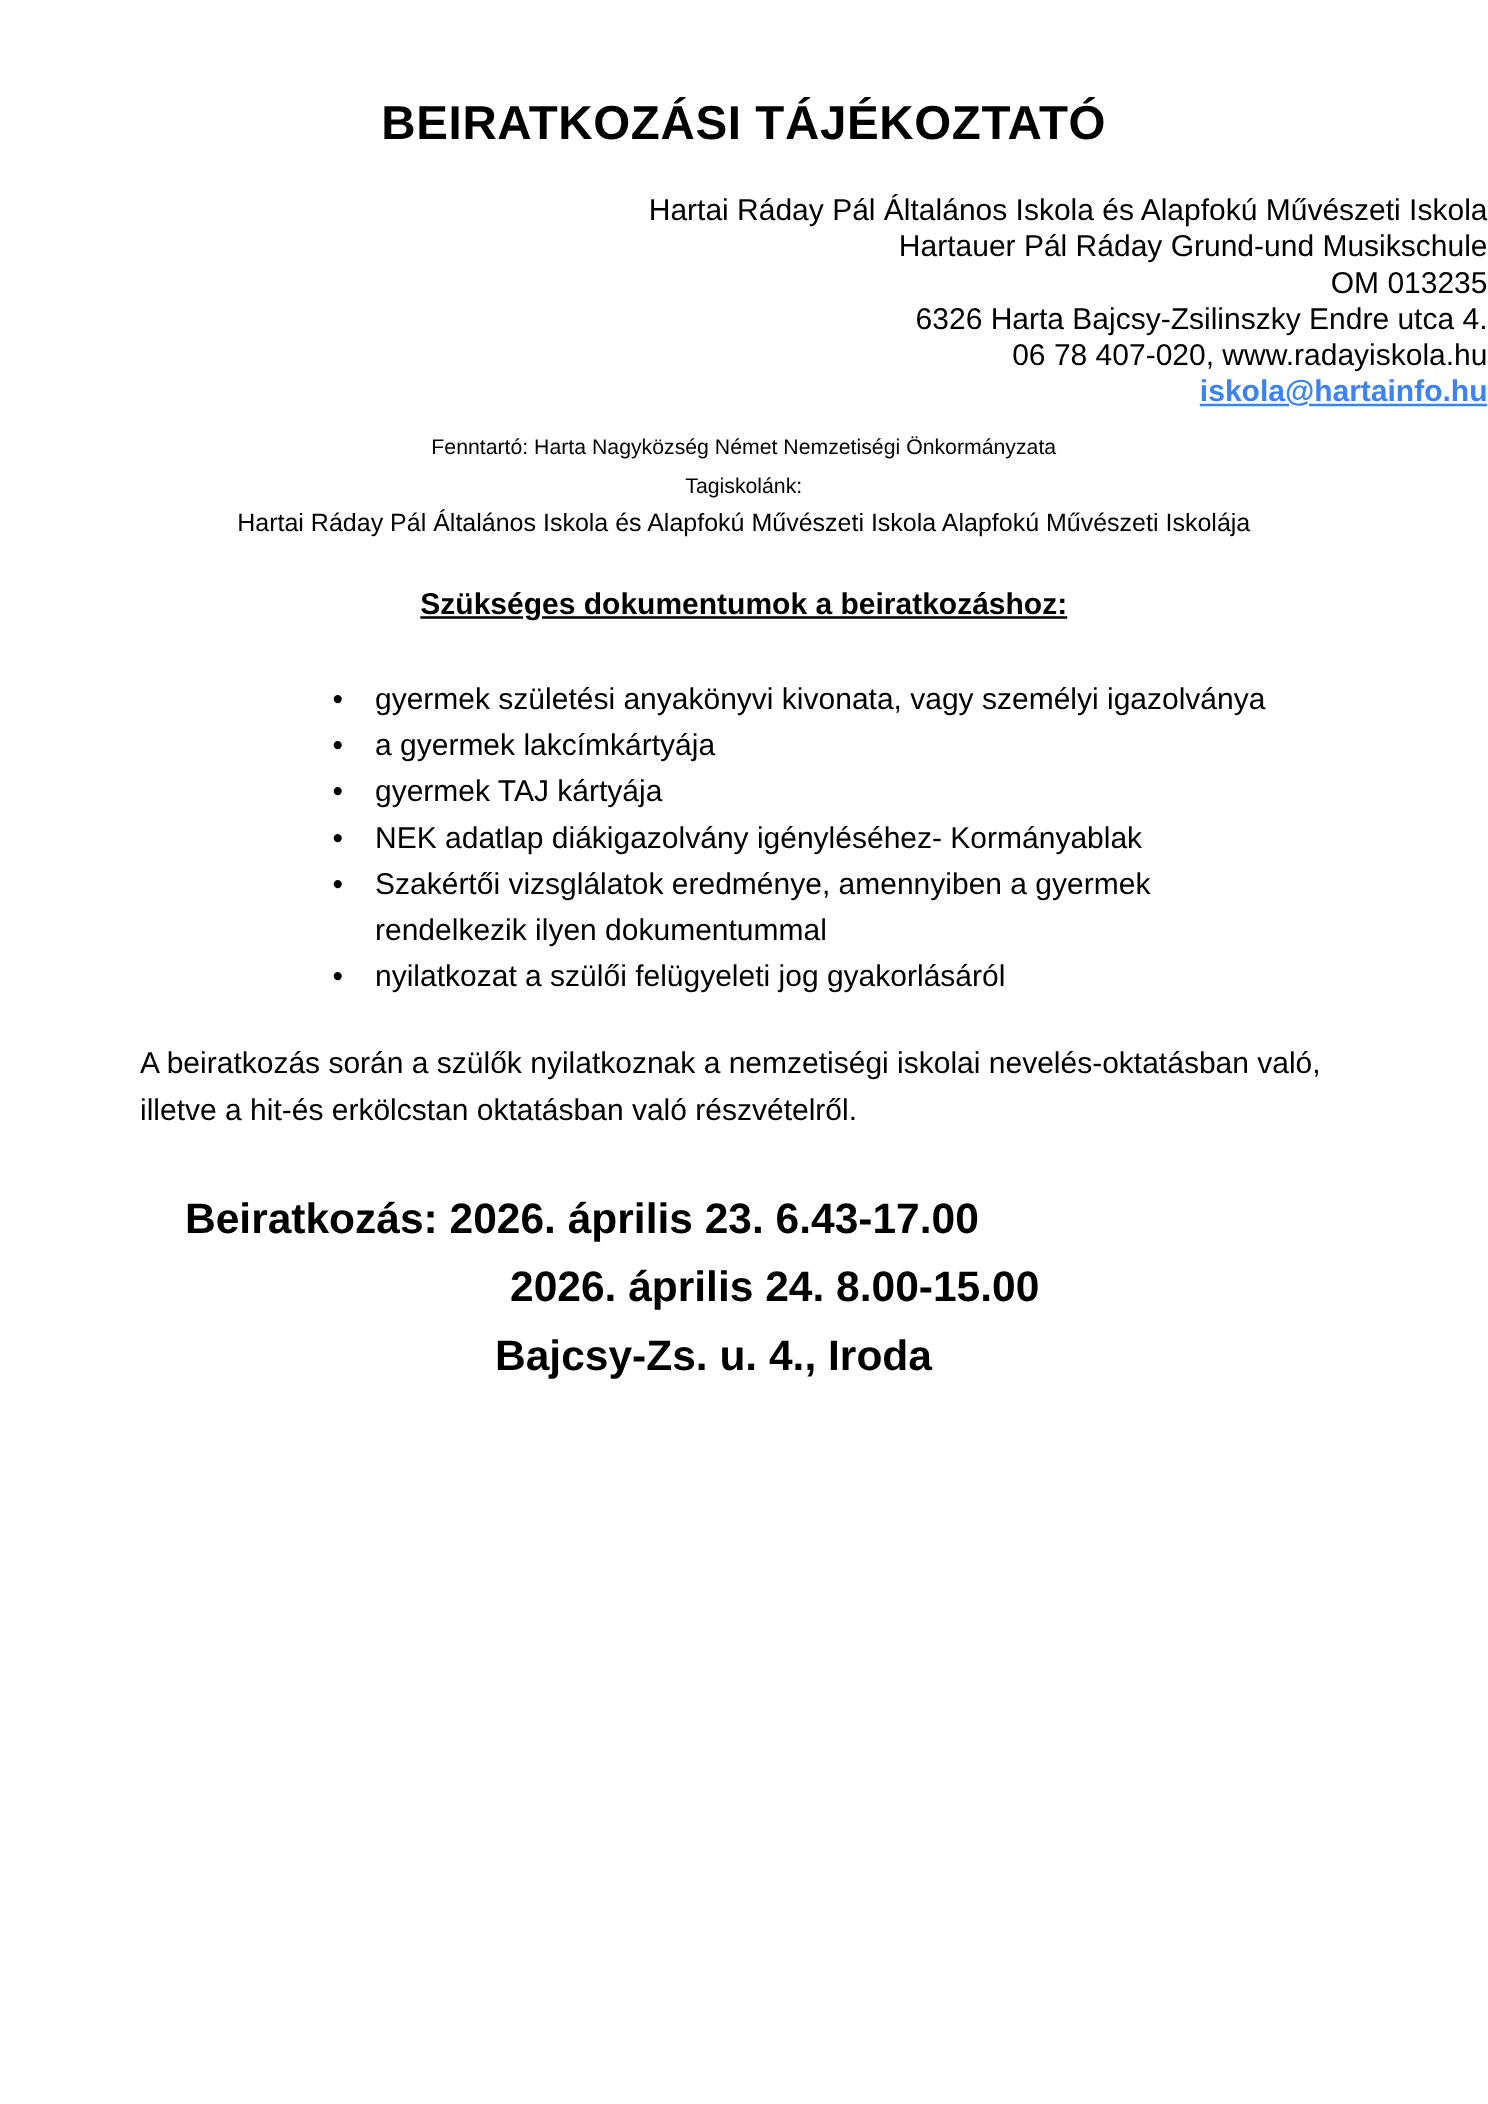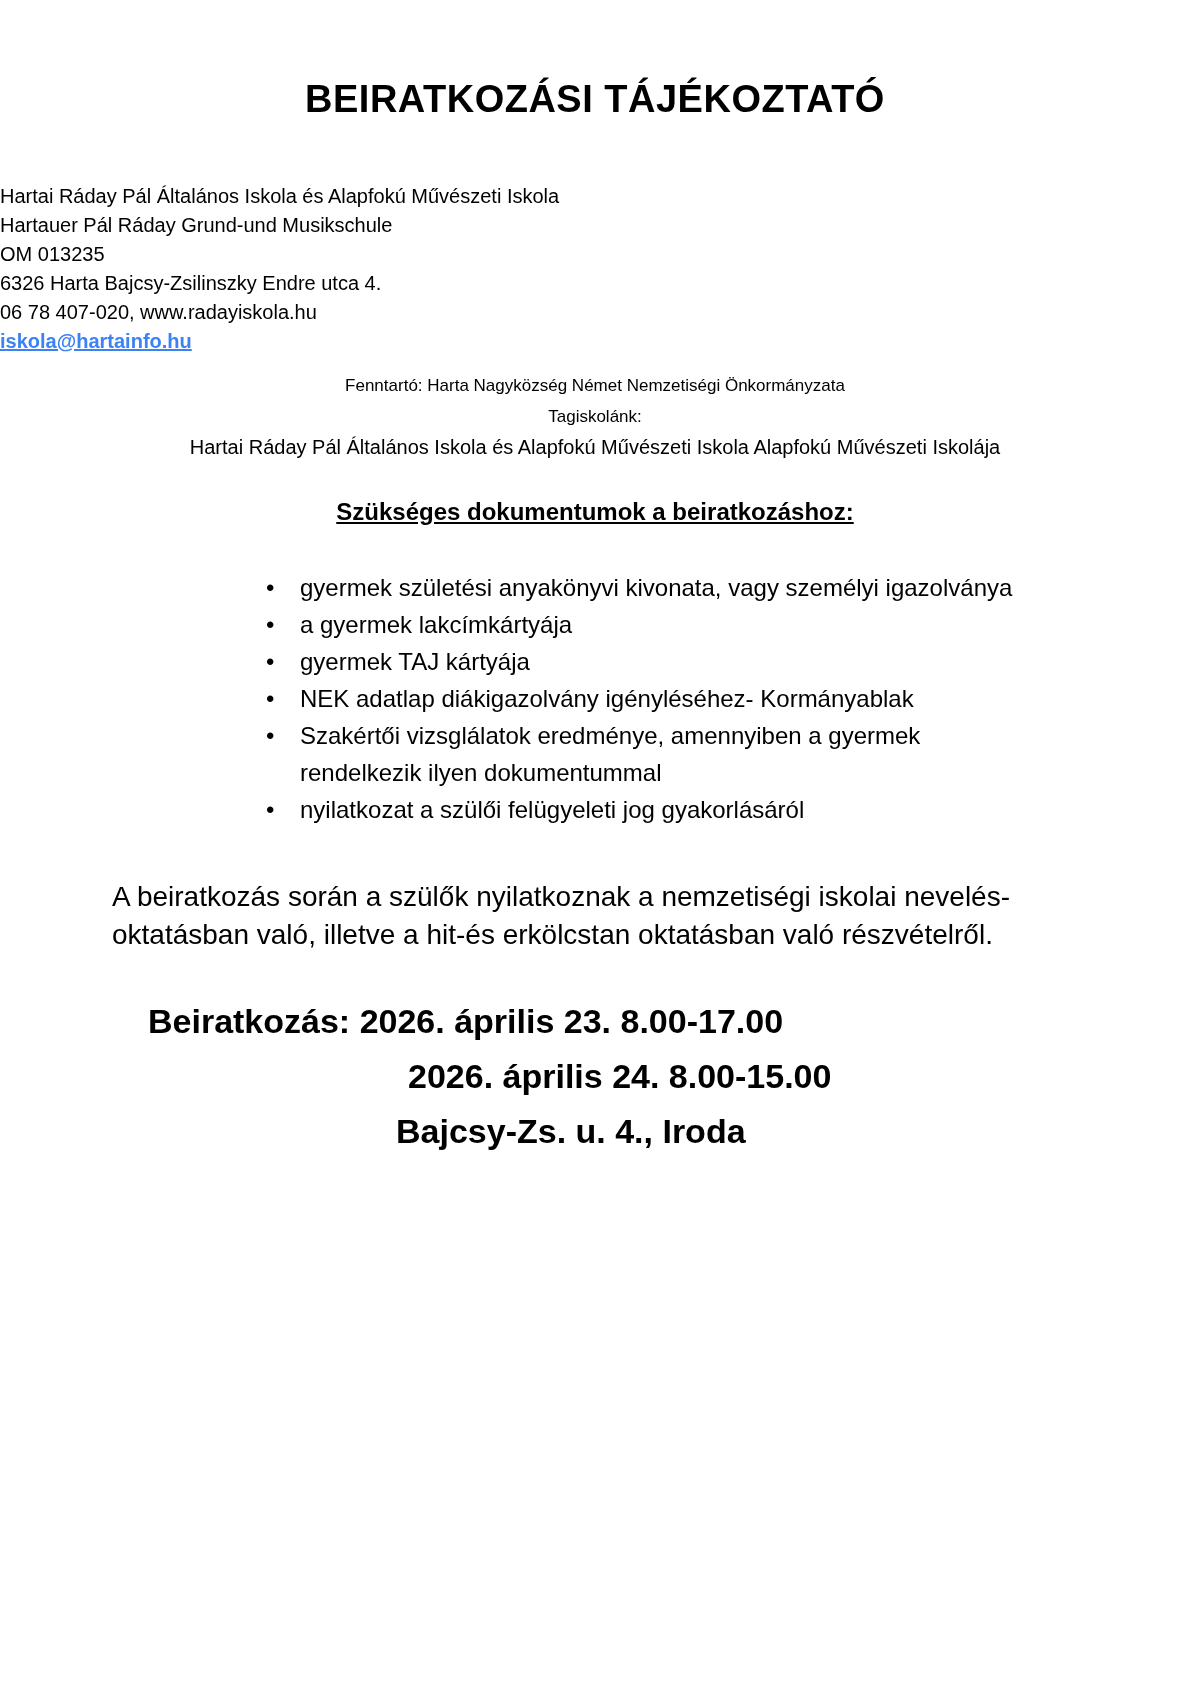--- a/index.html
+++ b/index.html
@@ -12,23 +12,23 @@
     font-family:"Liberation Sans","DejaVu Sans",sans-serif;
     overflow:hidden;
   }
   .title {
     margin:0; padding-top:76px;
     text-align:center;
     font-size:38px; font-weight:700; line-height:46px;
     letter-spacing:0.5px;
   }
   .org-block {
-    margin-top:60px;
-    text-align:left;
-    font-size:20px; line-height:29px;
+    margin-top:32px;
+    text-align:right;
+    font-size:24px; line-height:29px;
   }
   .org-line { white-space:nowrap; }
   .email-link {
     color:#3b82f6; text-decoration:underline; cursor:pointer;font-weight:bold;
   }
   .maintainer-block {
     margin-top:14px;
     text-align:center;
     font-size:17px; line-height:31px;
   }
@@ -48,23 +48,23 @@
     width:720px;
     list-style:none;
     font-size:24px; line-height:37px;
   }
   .doc-list li { position:relative; }
   .doc-list li::before {
     content:"\2022";
     position:absolute; left:-34px; top:0;
   }
   .declaration {
-    margin:50px 0 0 112px;
+    margin:32px 0 0 112px;
     width:982px;
-    font-size:28px; line-height:38px;
+    font-size:24px; line-height:38px;
   }
   .schedule {
     margin-top:40px;
     font-size:34px; font-weight:700; line-height:55px;
     white-space:nowrap;
   }
   .schedule-l1 { padding-left:148px; }
   .schedule-l2 { padding-left:408px; }
   .schedule-l3 { padding-left:396px; }
   .photo-frame {
@@ -105,21 +105,21 @@
     <li>a gyermek lakcímkártyája</li>
     <li>gyermek TAJ kártyája</li>
     <li>NEK adatlap diákigazolvány igényléséhez- Kormányablak</li>
     <li>Szakértői vizsglálatok eredménye, amennyiben a gyermek rendelkezik ilyen dokumentummal</li>
     <li>nyilatkozat a szülői felügyeleti jog gyakorlásáról</li>
   </ul>
 
   <p class="declaration">A beiratkozás során a szülők nyilatkoznak a nemzetiségi iskolai nevelés-oktatásban való, illetve a hit-és erkölcstan oktatásban való részvételről.</p>
 
   <div class="schedule">
-    <div class="schedule-l1">Beiratkozás: 2026. április 23. 8.00-17.00</div>
+    <div class="schedule-l1">Beiratkozás: 2026. április 23. 6.43-17.00</div>
     <div class="schedule-l2">2026. április 24. 8.00-15.00</div>
     <div class="schedule-l3">Bajcsy-Zs. u. 4., Iroda</div>
   </div>
 
   <div class="photo-frame">
     <svg width="540" height="300" viewBox="0 0 540 300" xmlns="http://www.w3.org/2000/svg">
 
       <rect x="0" y="0" width="540" height="300" fill="#f1f1ed"></rect>
 
       <g>

